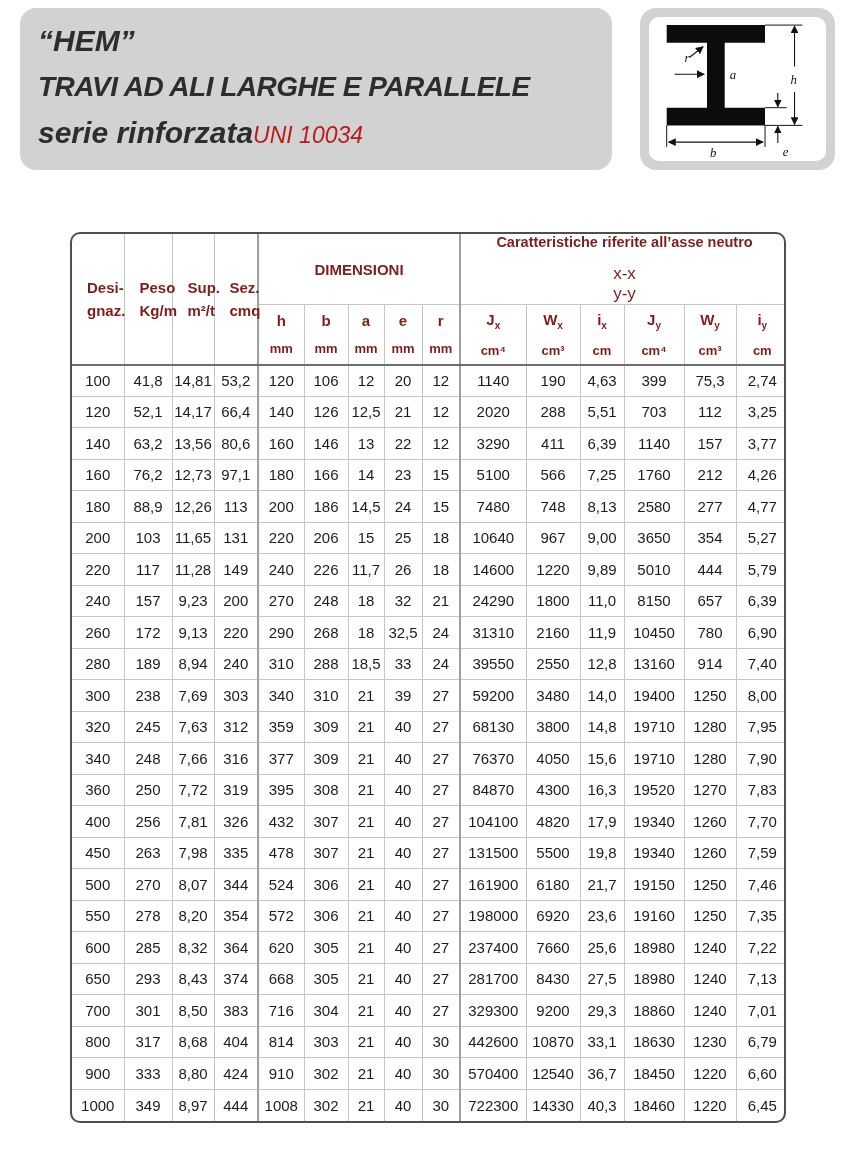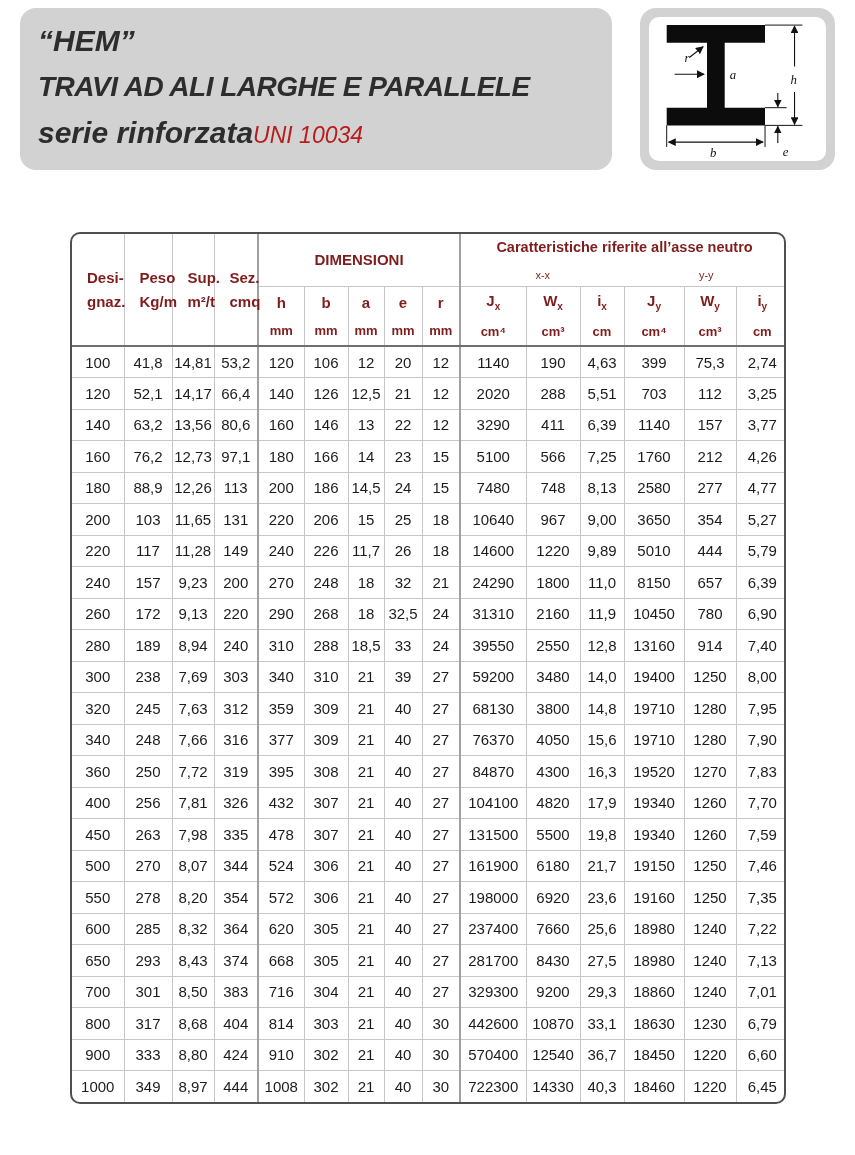--- a/index.html
+++ b/index.html
@@ -61,21 +61,21 @@
   }
   th { color: #7f1d1d; font-weight: bold; }
 
   th.lead {
     text-align: left; vertical-align: middle;
     padding-left: 15px; font-size: 15px; line-height: 1.55;
     border-bottom: 2px solid #6e6e6e;
   }
   th.group { height: 52px; vertical-align: middle; text-align: center; font-size: 15px; }
   .char-title { font-weight: bold; font-size: 14.5px; }
-  .axes { display: flex; font-weight: normal; font-size: 11px; margin-top: 14px; }
+  .axes { display: flex; font-weight: normal; font-size: 17px; margin-top: 14px; flex-direction: column; }
   .axes span { flex: 1; text-align: center; }
 
   tr.subhead th { height: 60px; vertical-align: middle; text-align: center; border-bottom: 2px solid #6e6e6e; }
   .sub-sym { display: block; font-size: 15px; line-height: 1.2; }
   .sub-sym sub { font-size: 10px; }
   .sub-unit { display: block; font-size: 13px; font-weight: bold; margin-top: 11px; }
 
   .sep { border-left: 2px solid #a0a0a0; }
 </style>
 </head>

